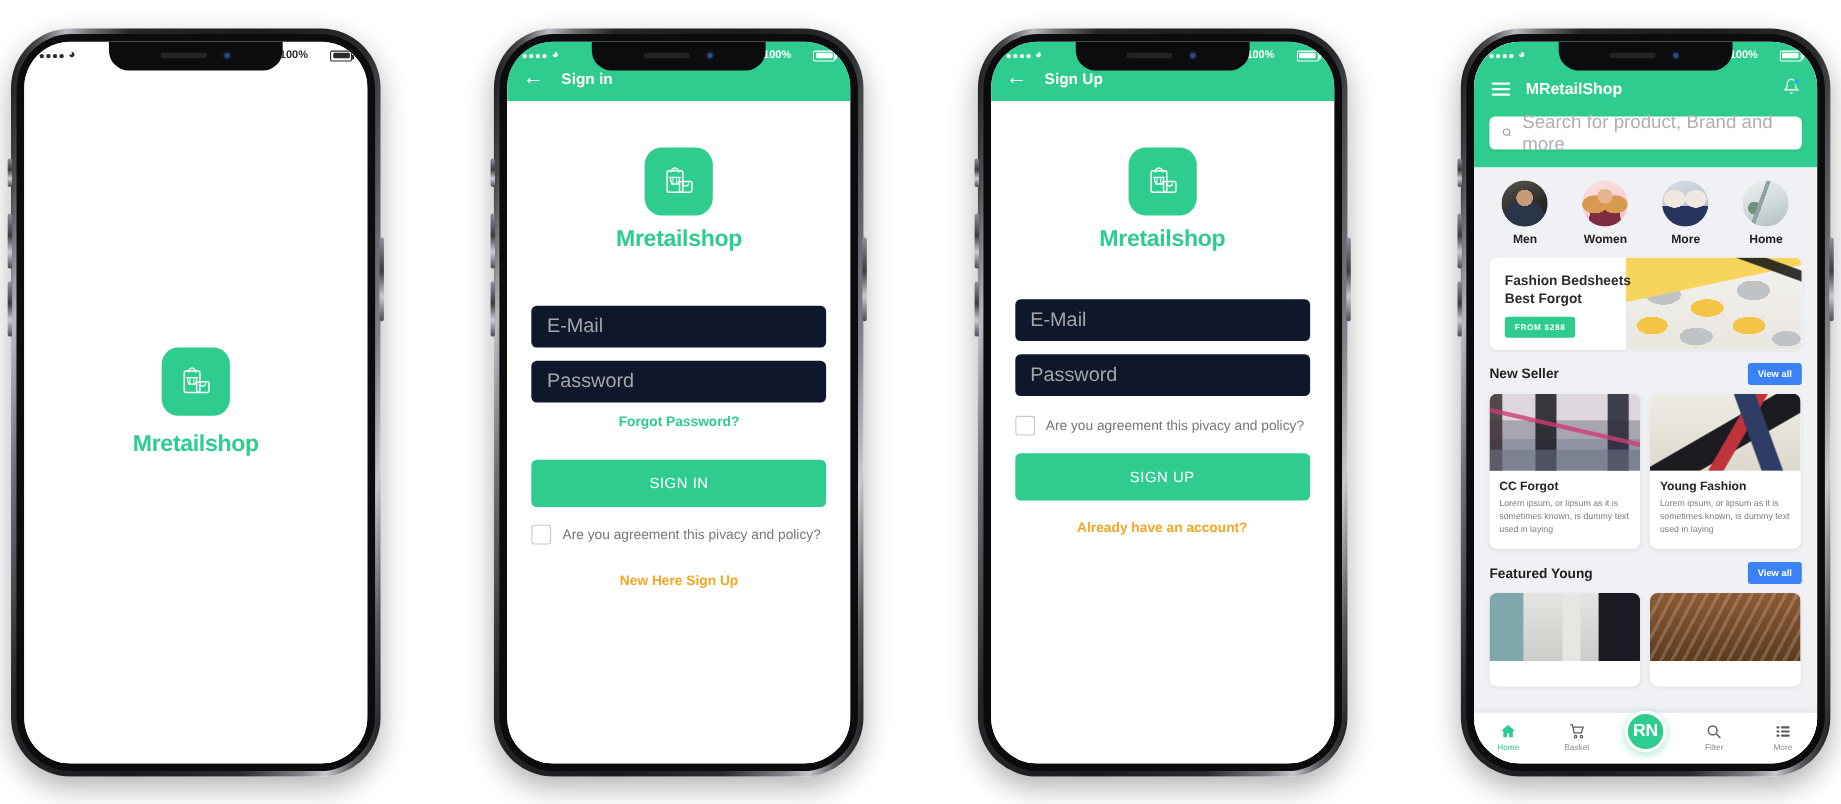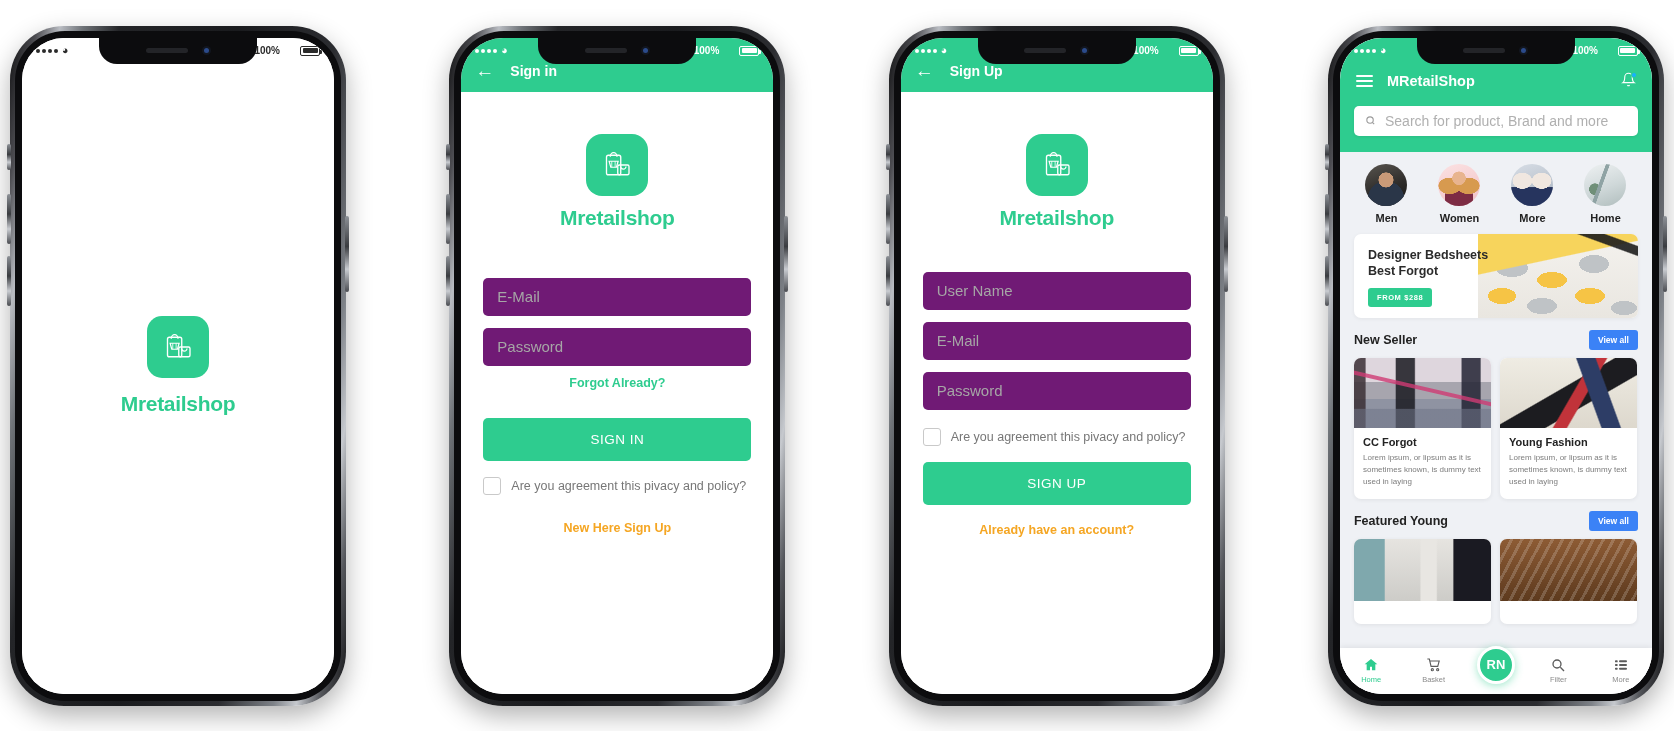--- a/index.html
+++ b/index.html
@@ -146,26 +146,26 @@
     align-items:center;
     padding: 0 22px;
   }
   .auth-logo-wrap {
     margin-top: 42px;
     display:flex; flex-direction:column; align-items:center; gap:10px;
   }
   .field {
     width: 100%;
     height: 38px;
-    background: #701a75;
+    background: #0f172a;
     border-radius: 5px;
     display:flex; align-items:center;
     padding: 0 14px;
     color: #a6a6a6;
-    font-size: 15px;
+    font-size: 18px;
     margin-top: 12px;
   }
   .link-green {
     color: #2ecc8f; font-size: 12.5px; font-weight: bold;
     margin-top: 10px; align-self:center;
   }
   .link-orange {
     color: #f5a623; font-size: 12.5px; font-weight: bold;
     align-self: center;
   }
@@ -208,21 +208,21 @@
   .searchbar {
     margin: 10px 14px 0 14px;
     height: 30px;
     background:#fff;
     border-radius: 5px;
     display:flex; align-items:center;
     gap: 9px;
     padding: 0 11px;
     box-shadow: 0 1px 3px rgba(0,0,0,.08);
   }
-  .search-ph { color:#b0b0b0; font-size:14px; }
+  .search-ph { color:#b0b0b0; font-size:17px; }
 
   .cats {
     display:flex; justify-content:space-around;
     padding: 12px 10px 10px 10px;
   }
   .cat { display:flex; flex-direction:column; align-items:center; gap:6px; width:58px; }
   .cat-av { width:42px; height:42px; border-radius:50%; overflow:hidden; position:relative; }
   .cat-label { font-size: 11px; color:#222; font-weight:600; }
 
   .banner {
@@ -279,21 +279,21 @@
     box-shadow: 0 -1px 6px rgba(0,0,0,.08);
     z-index: 20;
   }
   .nav-item { flex:1; display:flex; flex-direction:column; align-items:center; gap:2px; }
   .nav-lbl { font-size: 7.5px; color:#8b8b8b; }
   .nav-lbl.active { color:#2ecc8f; }
   .fab {
     width: 38px; height:38px; border-radius:50%;
     background:#2ecc8f; color:#fff;
     display:flex; align-items:center; justify-content:center;
-    font-size: 13px; font-weight:bold;
+    font-size: 16px; font-weight:bold;
     box-shadow: 0 2px 8px rgba(46,204,143,.45);
     border: 3px solid #fff;
     margin-top: -12px;
   }
 
   
   .ph { position:absolute; inset:0; }
 </style>
 </head>
 <body>
@@ -393,21 +393,21 @@
         </div>
 
         <div style="width:100%;margin-top:36px">
           <div class="field">
             <span>E-Mail</span>
           </div>
           <div class="field">
             <span>Password</span>
           </div>
           <div style="display:flex;justify-content:center">
-            <a class="link-green">Forgot Already?</a>
+            <a class="link-green">Forgot Password?</a>
           </div>
 
           <button class="cta" style="margin-top:28px">SIGN IN</button>
 
           <div class="agree-row" style="margin-top:16px">
             <span class="cbox"></span>
             <span>Are you agreement this pivacy and policy?</span>
           </div>
 
           <div style="display:flex;justify-content:center;margin-top:26px">
@@ -460,23 +460,20 @@
               <path d="M13.5 19 h12 l-2.2 8 h-7.6 z" fill="none" stroke="#fff" stroke-width="1.6"></path>
               <path d="M17 19 v8 M21.5 19 v8" stroke="#fff" stroke-width="1.1"></path>
               <rect x="25" y="24" width="15" height="13" rx="2" fill="none" stroke="#fff" stroke-width="1.8"></rect>
               <path d="M29 26 a3.5 3.5 0 0 0 7 0" fill="none" stroke="#fff" stroke-width="1.6"></path>
             </svg>
           </div>
           <div class="brand-word">Mretailshop</div>
         </div>
 
         <div style="width:100%;margin-top:30px">
-          <div class="field">
-            <span>User Name</span>
-          </div>
           <div class="field">
             <span>E-Mail</span>
           </div>
           <div class="field">
             <span>Password</span>
           </div>
 
           <div class="agree-row" style="margin-top:18px">
             <span class="cbox"></span>
             <span>Are you agreement this pivacy and policy?</span>
@@ -587,21 +584,21 @@
               radial-gradient(ellipse 15px 9px at 116px 30px,#bfc3c6 0 100%,transparent 0),
               radial-gradient(ellipse 14px 8px at 24px 62px,#f6c445 0 100%,transparent 0),
               radial-gradient(ellipse 15px 8px at 64px 72px,#bfc3c6 0 100%,transparent 0),
               radial-gradient(ellipse 15px 8px at 112px 62px,#f6c445 0 100%,transparent 0),
               radial-gradient(ellipse 13px 7px at 146px 74px,#bfc3c6 0 100%,transparent 0);"></span>
             <span class="ph" style="background:linear-gradient(168deg,#f7d45c 0 34%,transparent 35%);"></span>
             <span class="ph" style="background:linear-gradient(200deg,transparent 0 8%,#1d1d1d 9% 15%,transparent 16%);opacity:.9;"></span>
           </span>
           <div class="banner-txt">
             <h3>
-              <span>Designer Bedsheets</span><br>
+              <span>Fashion Bedsheets</span><br>
               <span>Best Forgot</span>
             </h3>
             <span class="price-pill">FROM $288</span>
           </div>
         </div>
 
         <div class="sec-head">
           <span class="sec-title">New Seller</span>
           <span class="viewall">View all</span>
         </div>

